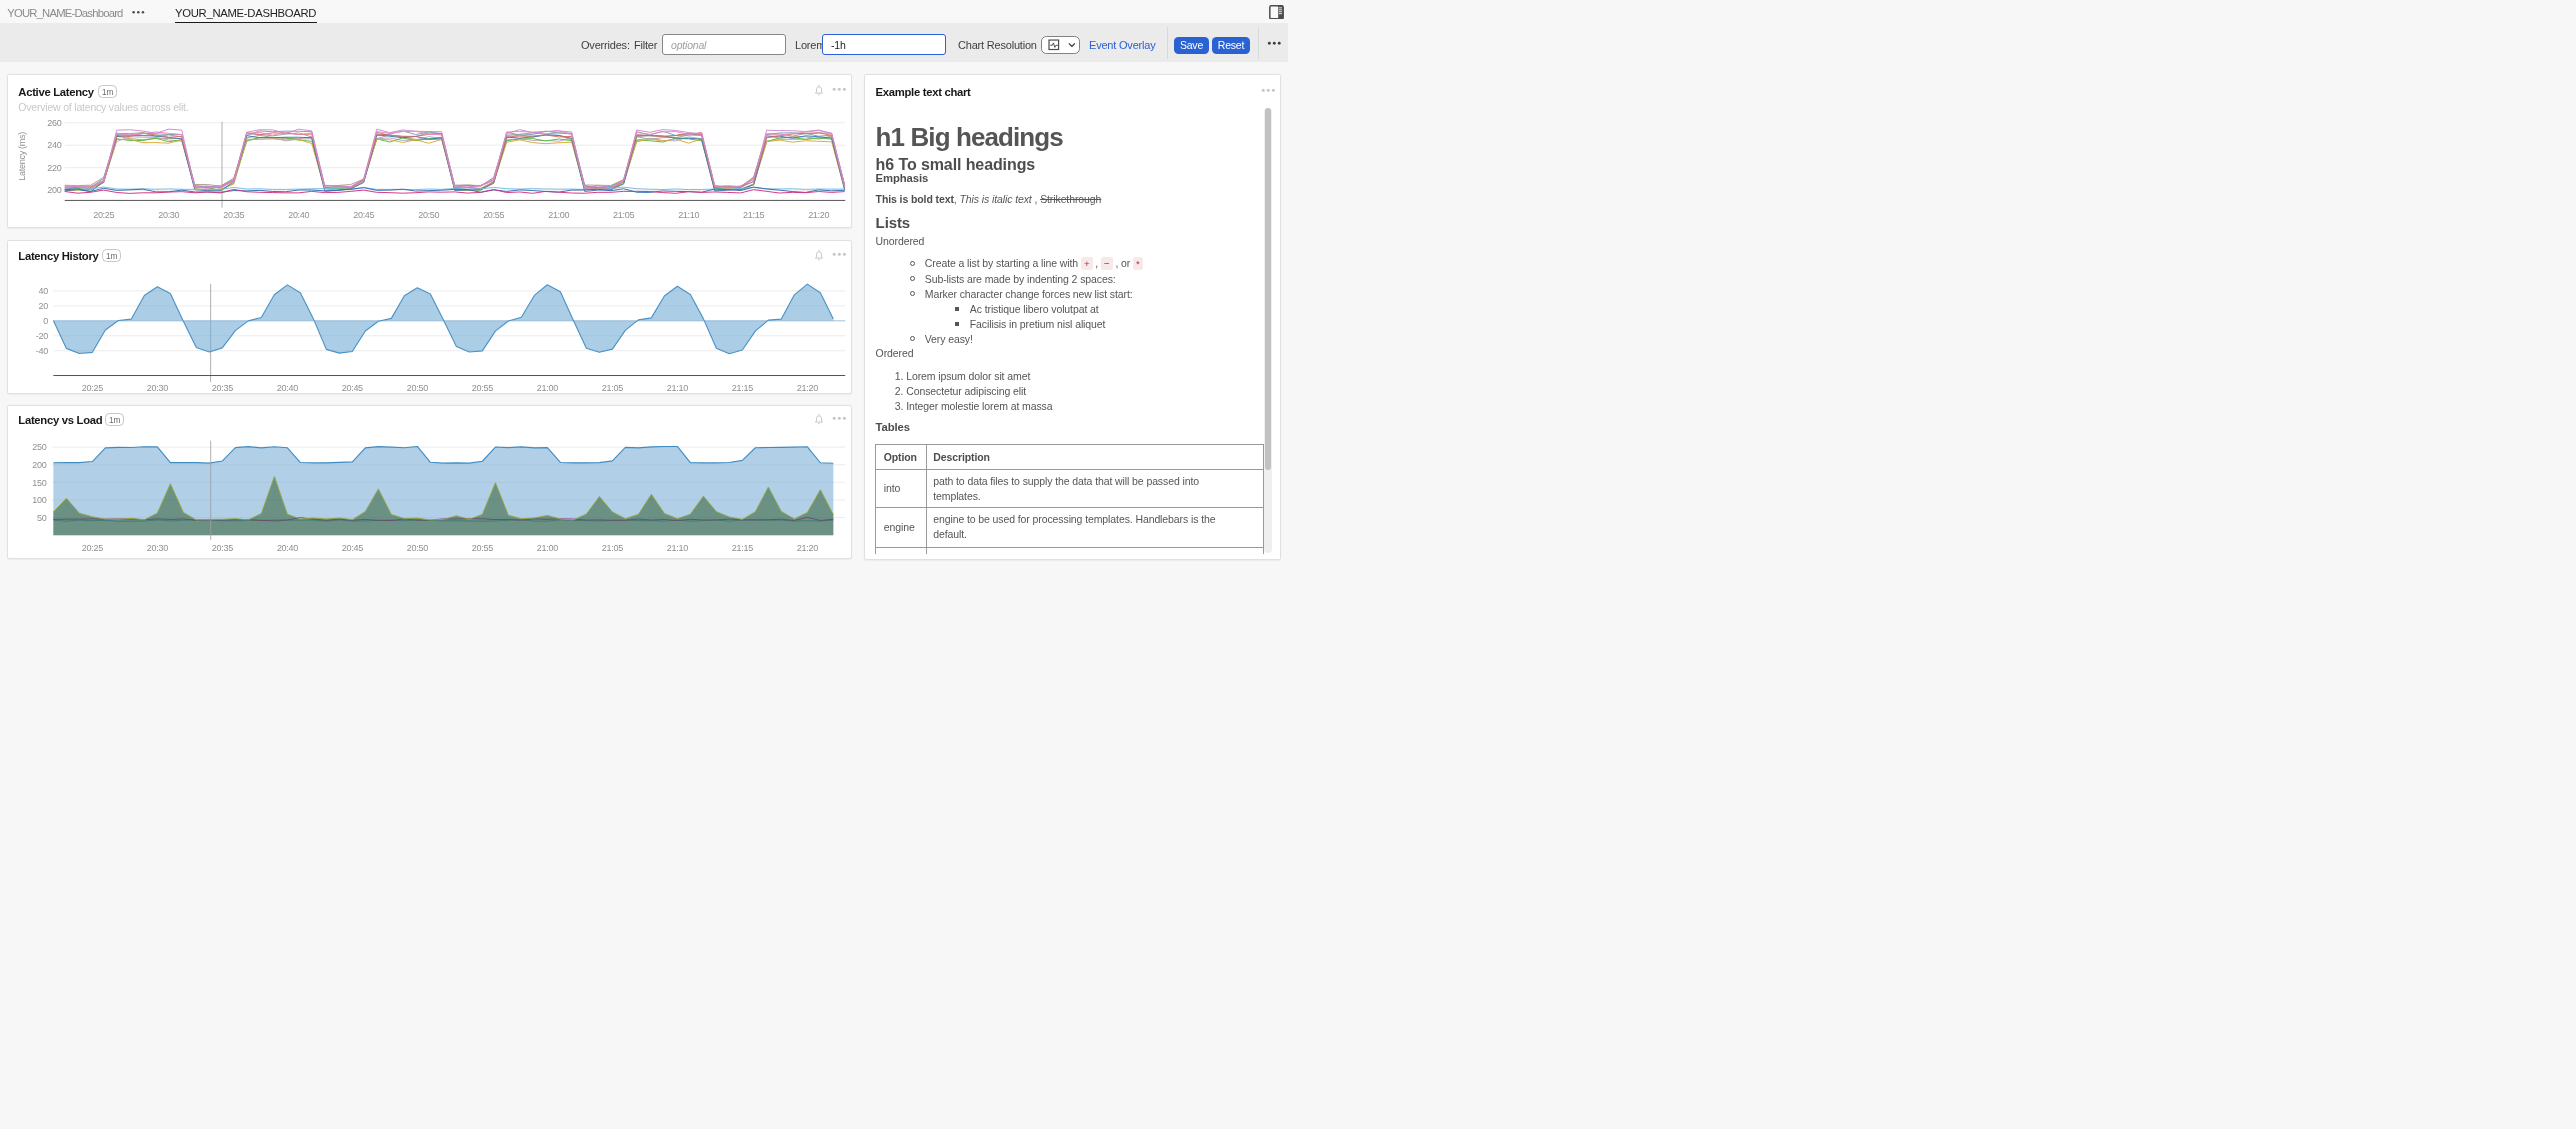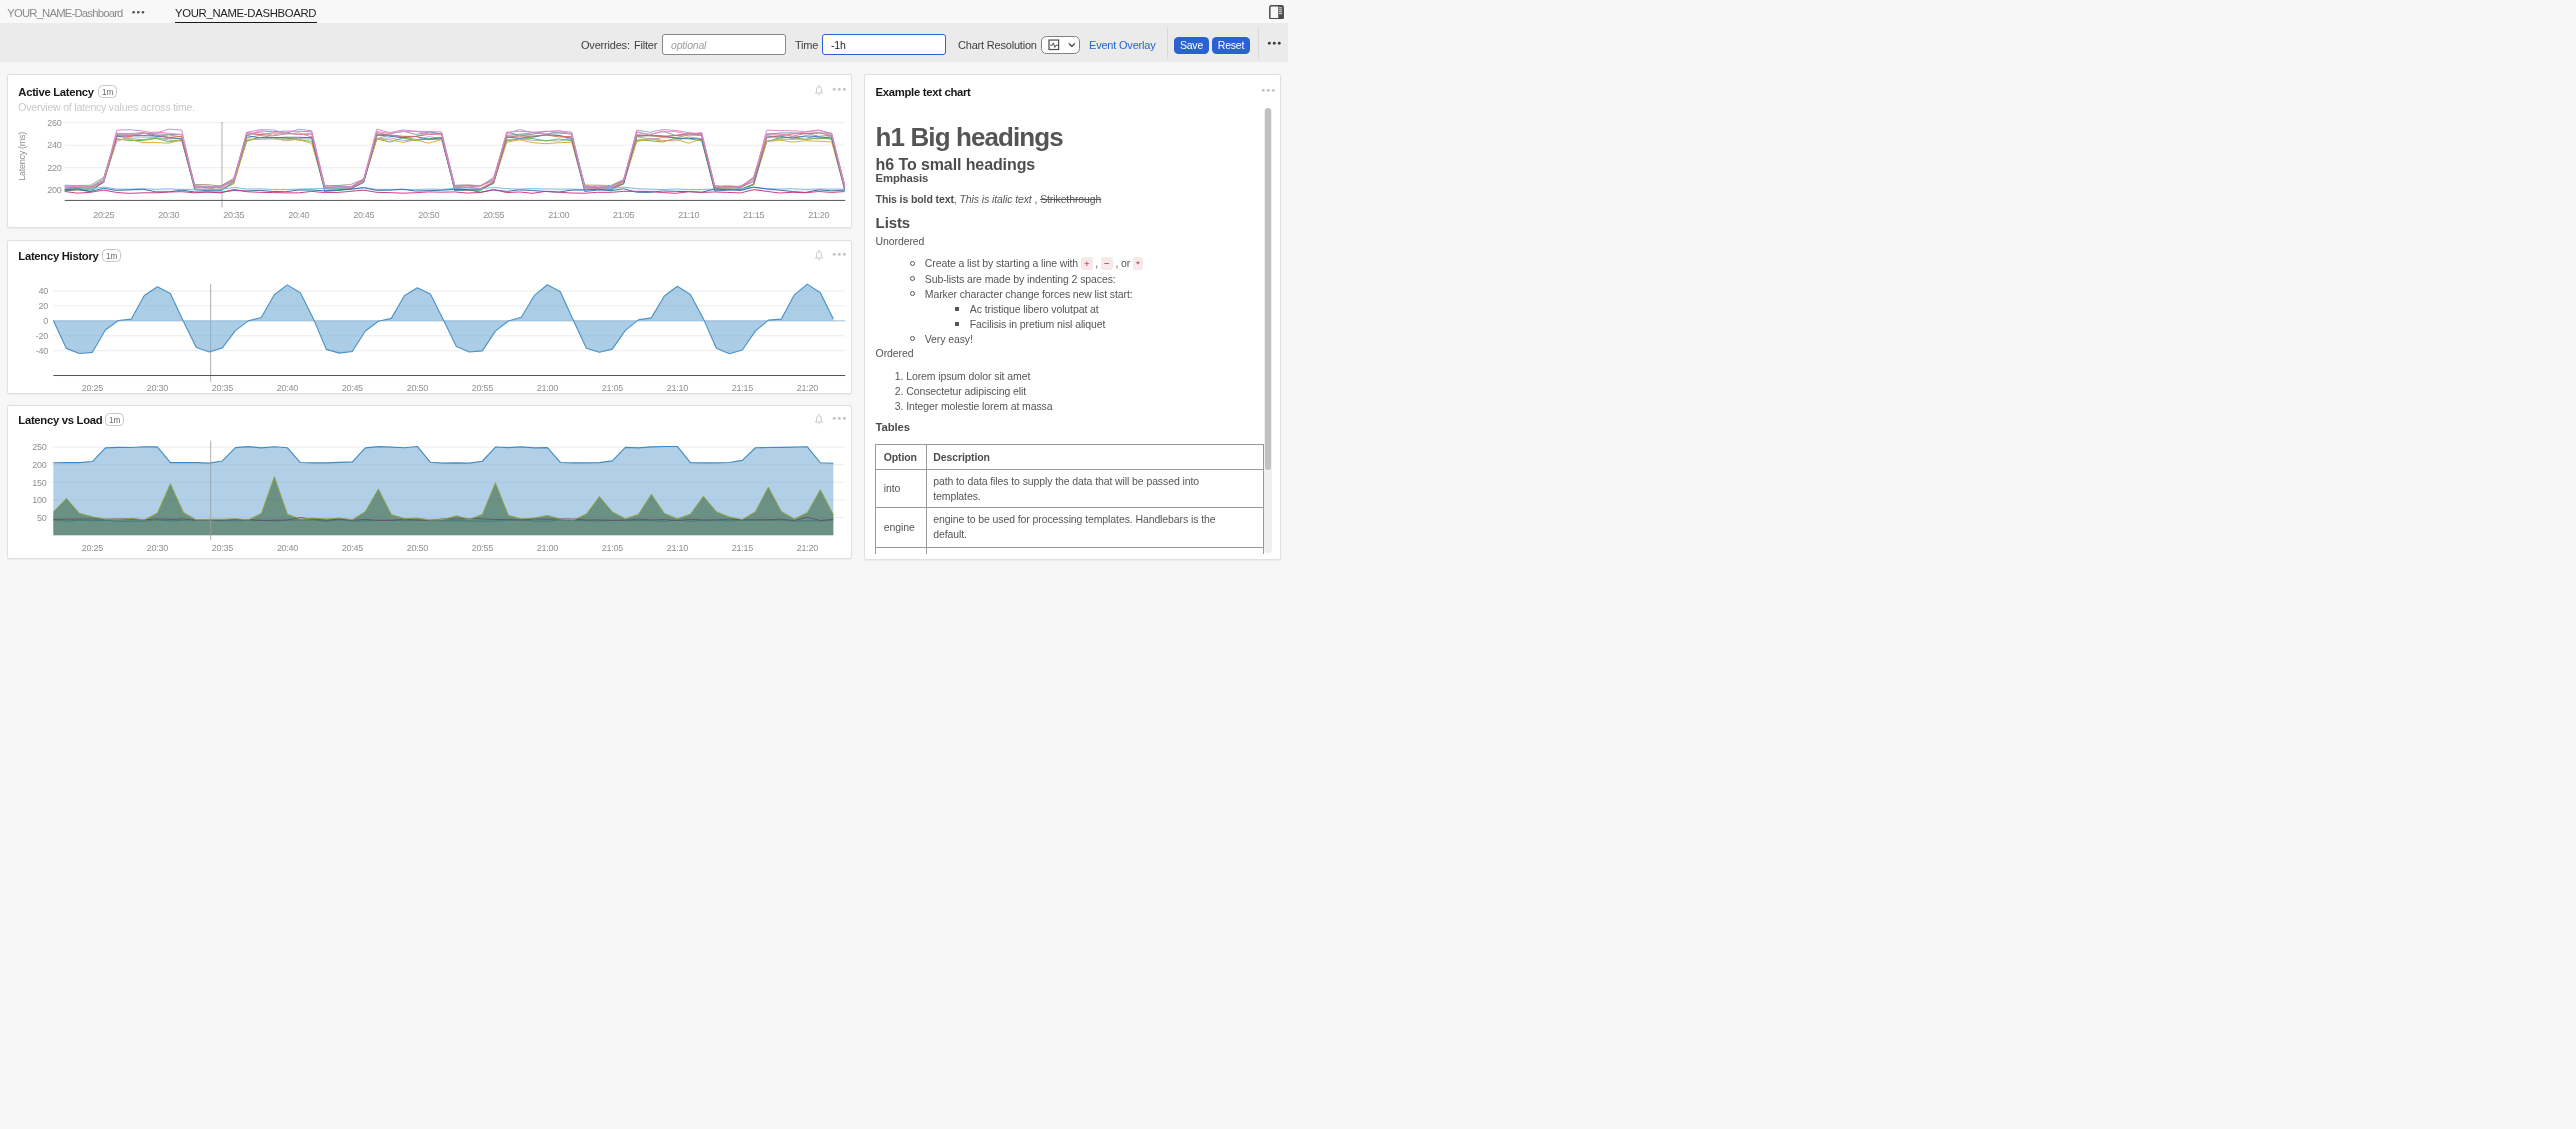--- a/index.html
+++ b/index.html
@@ -46,21 +46,21 @@
           <line x1="13.2" y1="11.5" x2="17.4" y2="11.5"></line>
         </g>
       </svg>
     </div>
 
 <div class="abs" style="left:0;top:23px;width:1288px;height:39px;background:#ebebeb"></div>
 <div class="tb" style="left:581px;top:39px">Overrides:</div>
 <div class="tb" style="left:634px;top:39px">Filter</div>
 <div class="abs" style="left:662px;top:34px;width:124px;height:21px;background:#fff;border:0.8px solid #878787;border-radius:3px"></div>
 <div class="abs" style="left:671px;top:39px;font-size:10.5px;font-style:italic;color:#9f9f9f;letter-spacing:-0.2px">optional</div>
-<div class="tb" style="left:795px;top:39px">Time</div>
+<div class="tb" style="left:795px;top:39px">Lorem</div>
 <div class="abs" style="left:822px;top:34px;width:124px;height:21px;background:#fff;border:1.5px solid #2a5fd7;border-radius:3px"></div>
 <div class="abs" style="left:831px;top:39px;font-size:10.5px;color:#1d1d1d;letter-spacing:-0.2px">-1h</div>
 <div class="tb" style="left:958px;top:39px">Chart Resolution</div>
 <div class="abs" style="left:1041px;top:36px;width:39px;height:18px;background:#fff;border:1.1px solid #828282;border-radius:5.3px"></div>
 <div class="abs" style="left:1048px;top:39px">
       <svg width="29" height="12" viewBox="0 0 38 16">
 <rect x="1" y="1.4" width="12.8" height="12.6" fill="none" stroke="#4c4c4c" stroke-width="1.6"></rect>
 <path d="M3.2,8.4 h2.3 l1.4,-3.2 l1.9,6 l1.4,-2.8 h2.1" fill="none" stroke="#4c4c4c" stroke-width="1.3" stroke-linejoin="round" stroke-linecap="round"></path>
 <path d="M28,6.4 l3.5,3.5 l3.5,-3.5" fill="none" stroke="#4c4c4c" stroke-width="1.7" stroke-linecap="round" stroke-linejoin="round"></path>
       </svg>
@@ -74,21 +74,21 @@
       <svg width="16.6" height="4.5" viewBox="0 0 22 6">
         <circle cx="4.4" cy="3" r="1.9" fill="#3d3d3d"></circle>
         <circle cx="11" cy="3" r="1.9" fill="#3d3d3d"></circle>
         <circle cx="17.6" cy="3" r="1.9" fill="#3d3d3d"></circle>
       </svg>
     </div>
 
 <div class="panel" style="left:6.8px;top:74px;width:845px;height:154px">
 <div class="ptitle" style="left:10.5px;top:10.5px">Active Latency</div>
 <div class="badge" style="left:90px;top:9.6px">1m</div>
-<div class="abs" style="left:10.5px;top:25.6px;font-size:10.5px;letter-spacing:-0.2px;color:#c8c8c8">Overview of latency values across time.</div>
+<div class="abs" style="left:10.5px;top:25.6px;font-size:10.5px;letter-spacing:-0.2px;color:#c8c8c8">Overview of latency values across elit.</div>
 <div class="abs" style="left:805px;top:9.4px">
         <svg width="12" height="12" viewBox="0 0 16 16" fill="none" stroke="#c3c3c3" stroke-width="1.25">
 <path d="M8,2.6 v-1.3" stroke-width="1.6"></path>
 <path d="M4.7,10.6 v-3.6 a3.3,3.3 0 0 1 6.6,0 v3.6 M4.7,10.5 l-1.5,1.6 h9.6 l-1.5,-1.6" stroke-linejoin="round"></path>
 <path d="M6.9,14 a1.35,1.35 0 0 0 2.2,0"></path>
         </svg>
       </div>
 <div class="abs" style="left:823px;top:12px">
         <svg width="16.6" height="4.5" viewBox="0 0 22 6">
           <circle cx="4.2" cy="3" r="2.0" fill="#c6c6c6"></circle>

